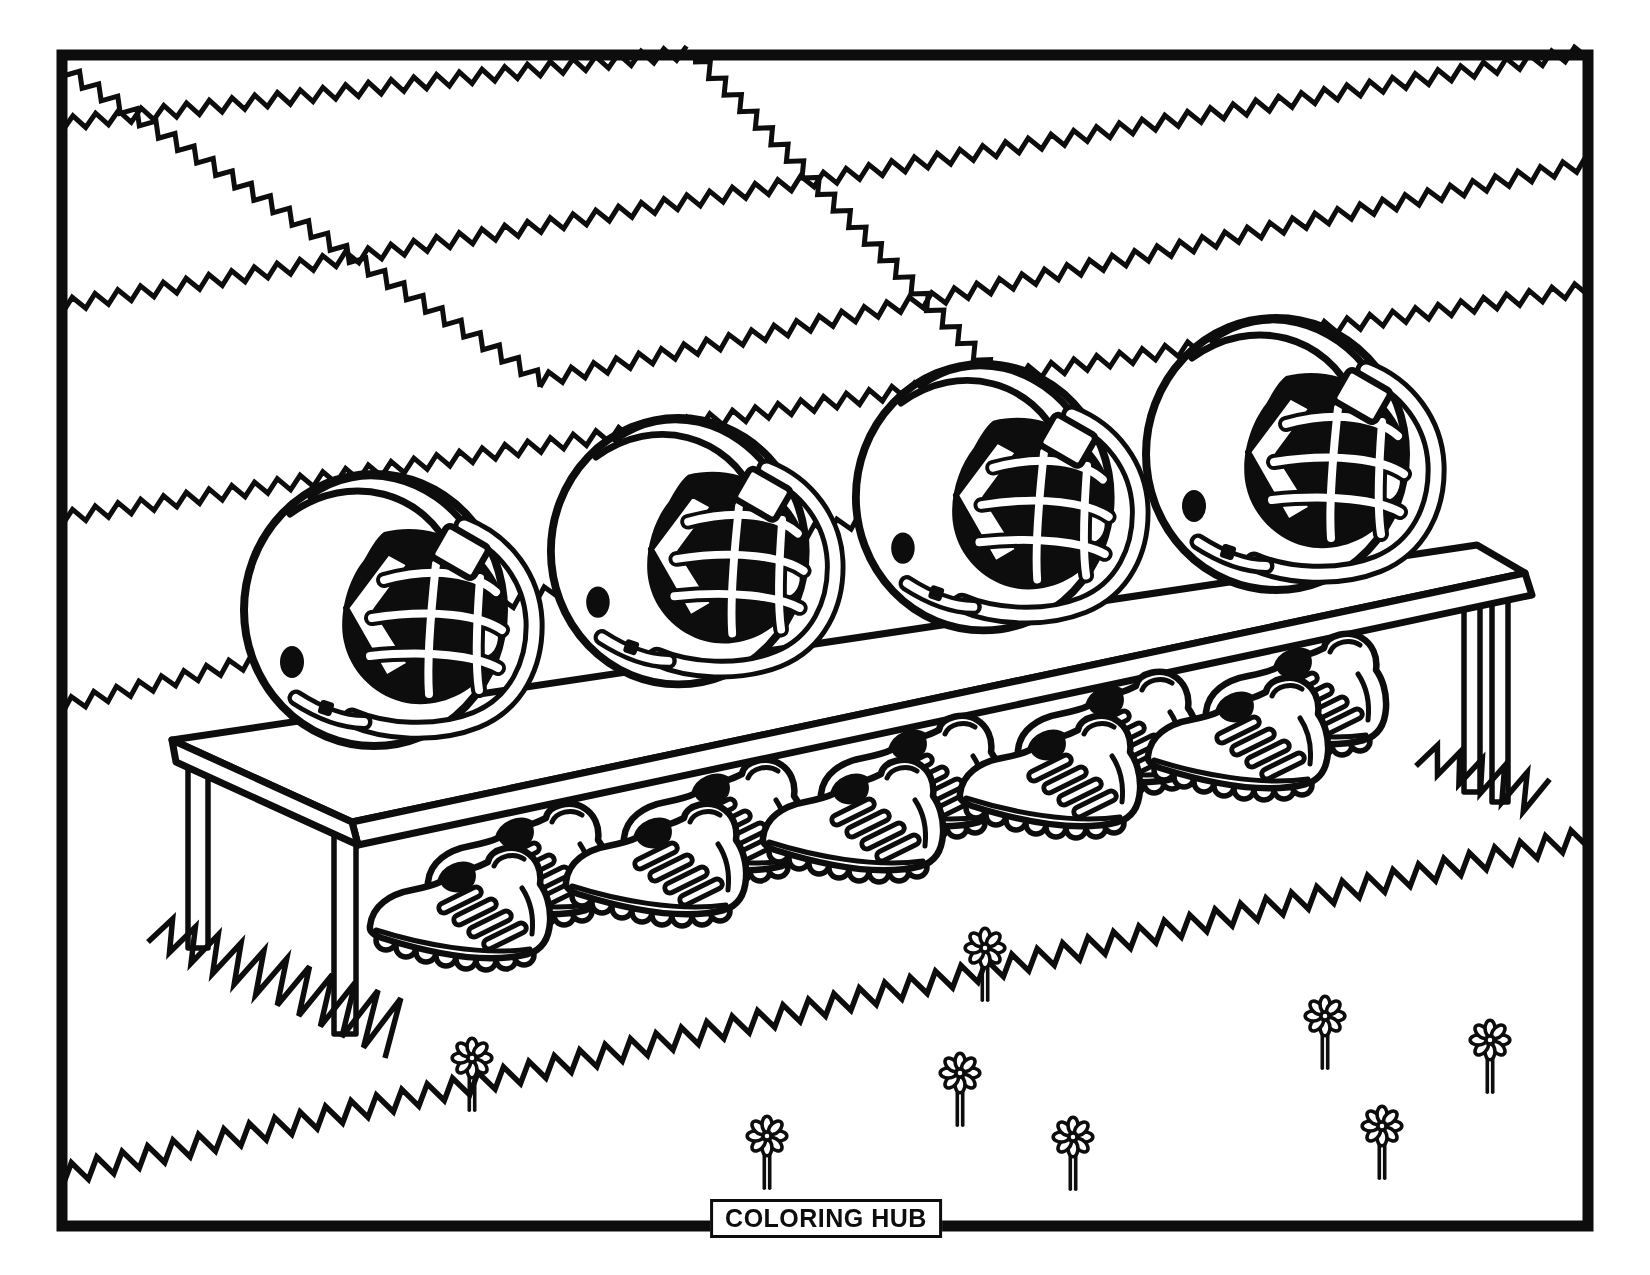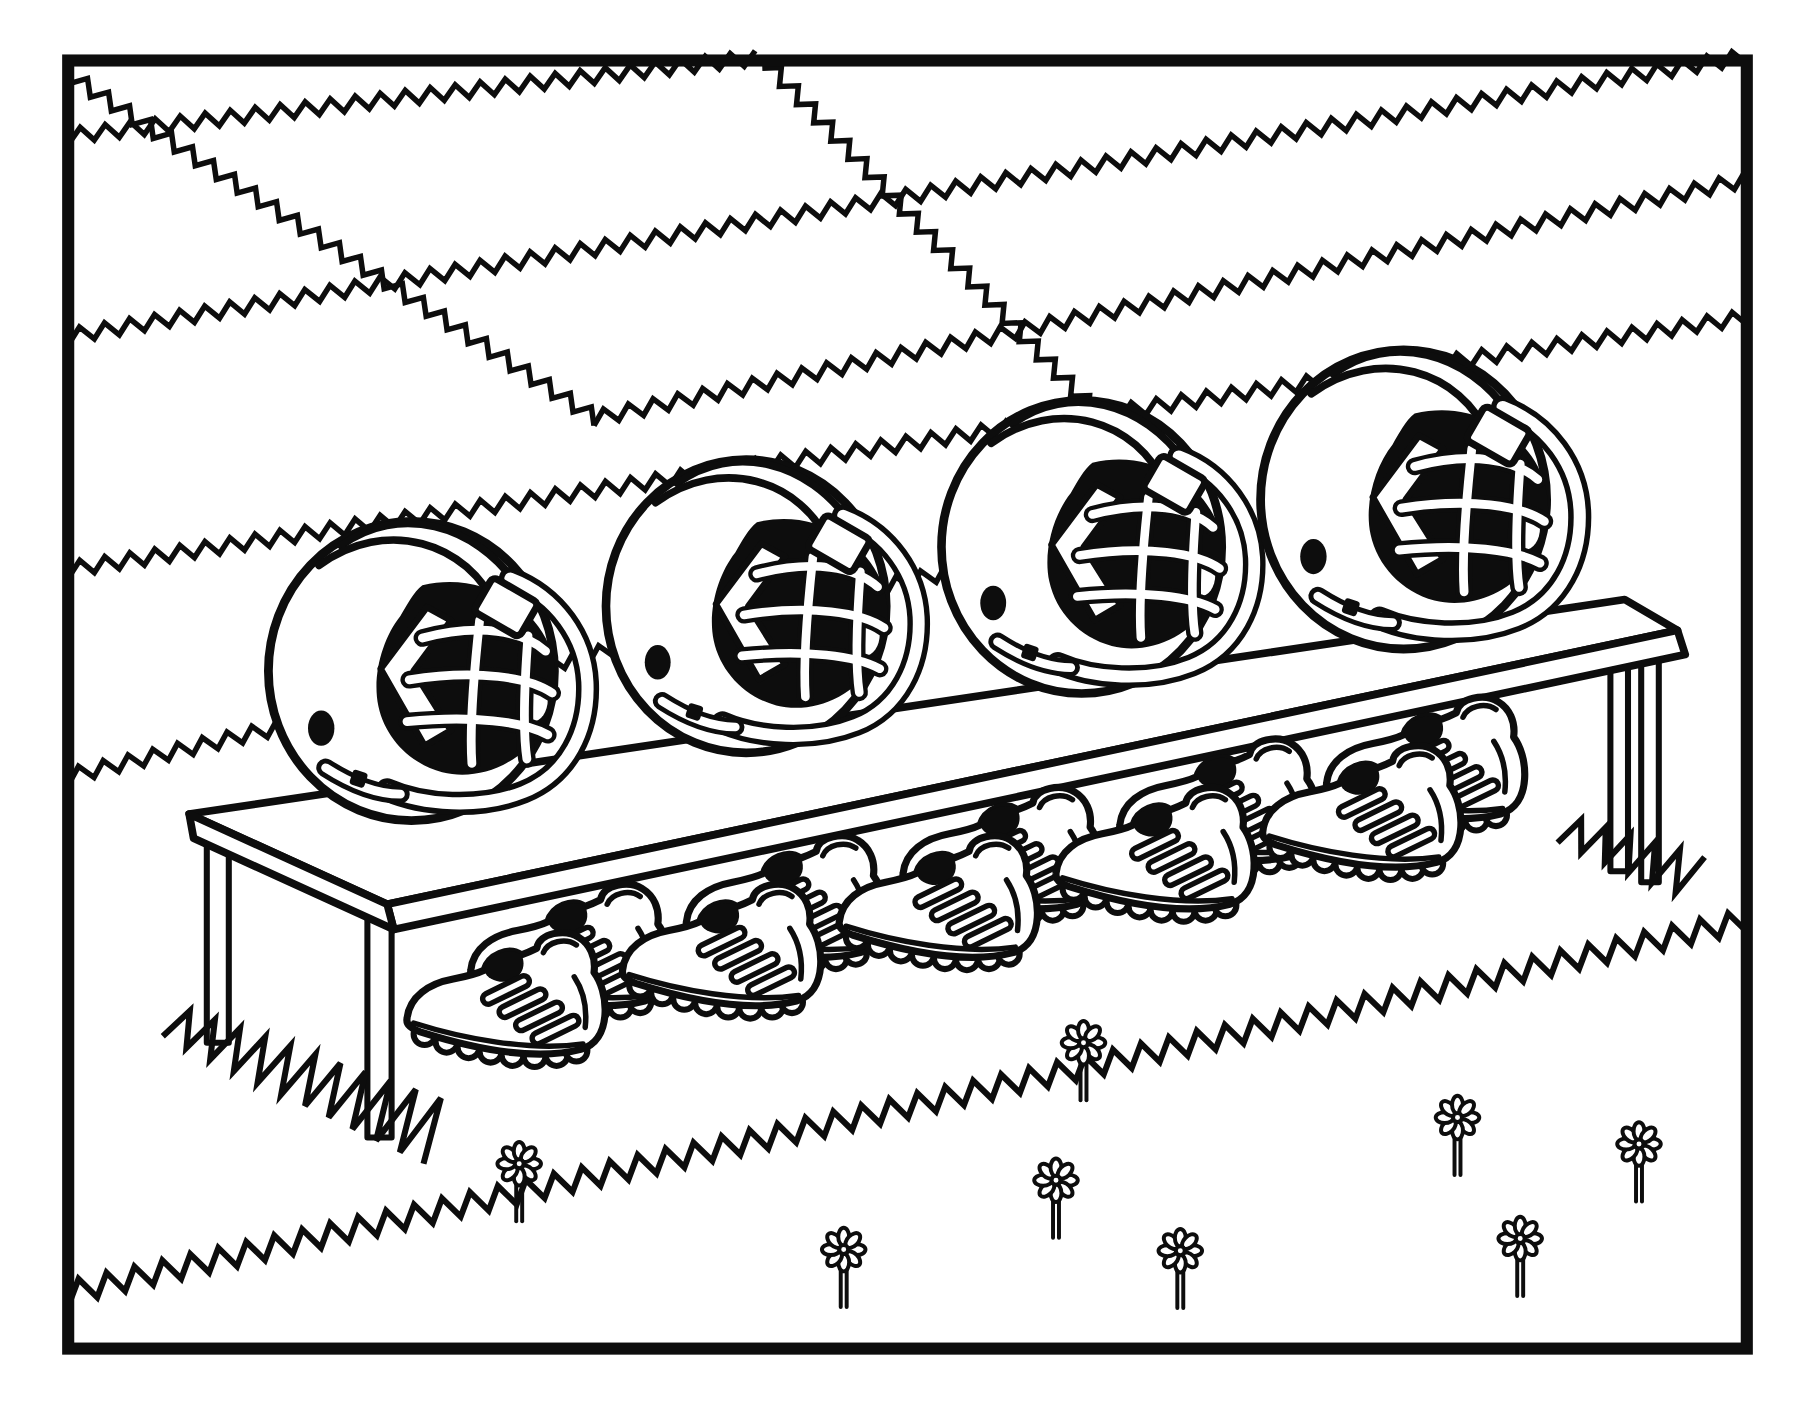--- a/index.html
+++ b/index.html
@@ -178,13 +178,16 @@
         <use href="#g-flower" transform="translate(960,1073) scale(0.9)"></use>
         <use href="#g-flower" transform="translate(1073,1137) scale(0.9)"></use>
         <use href="#g-flower" transform="translate(1325,1016) scale(0.9)"></use>
         <use href="#g-flower" transform="translate(1490,1040) scale(0.9)"></use>
         <use href="#g-flower" transform="translate(1382,1126) scale(0.9)"></use>
       </g>
 
     <rect x="62" y="55" width="1526" height="1171" fill="none" stroke="#0d0d0d" stroke-width="11"></rect>
   </svg>
 
+  <div class="badge">
+    <span>COLORING HUB</span>
+  </div>
 </div>
 
 </body></html>

